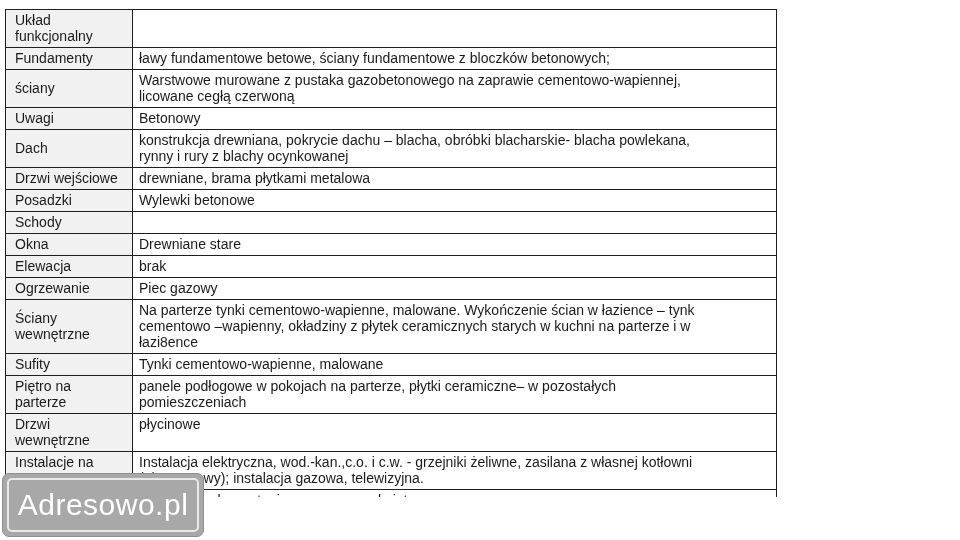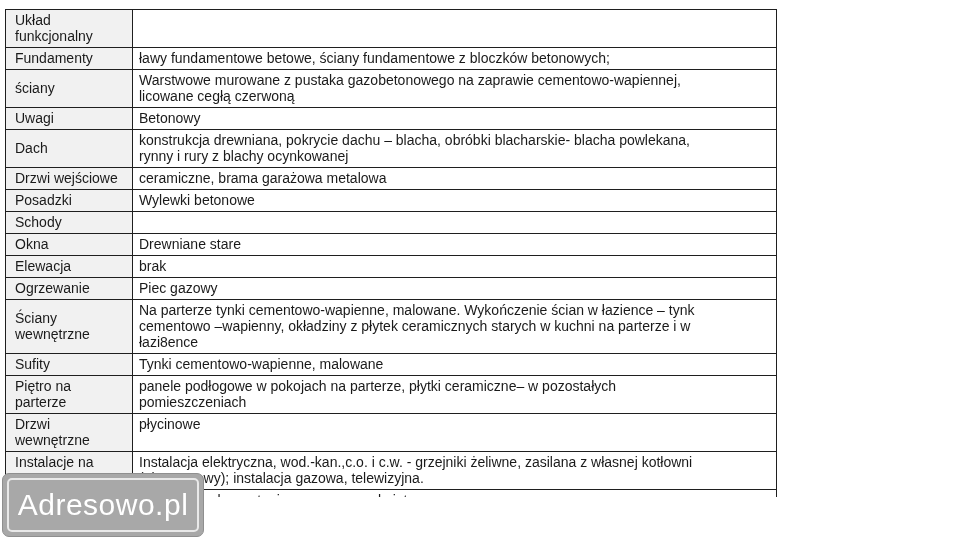--- a/index.html
+++ b/index.html
@@ -116,21 +116,21 @@
   </div>
 
   <div class="row">
     <div class="cell-label">Dach</div>
     <div class="cell-value">konstrukcja drewniana, pokrycie dachu – blacha,  obróbki blacharskie- blacha powlekana,
 rynny i rury z blachy ocynkowanej</div>
   </div>
 
   <div class="row">
     <div class="cell-label">Drzwi wejściowe</div>
-    <div class="cell-value">ceramiczne, brama garażowa metalowa</div>
+    <div class="cell-value">drewniane, brama płytkami metalowa</div>
   </div>
 
   <div class="row">
     <div class="cell-label">Posadzki</div>
     <div class="cell-value">Wylewki betonowe</div>
   </div>
 
   <div class="row">
     <div class="cell-label">Schody</div>
   </div>

